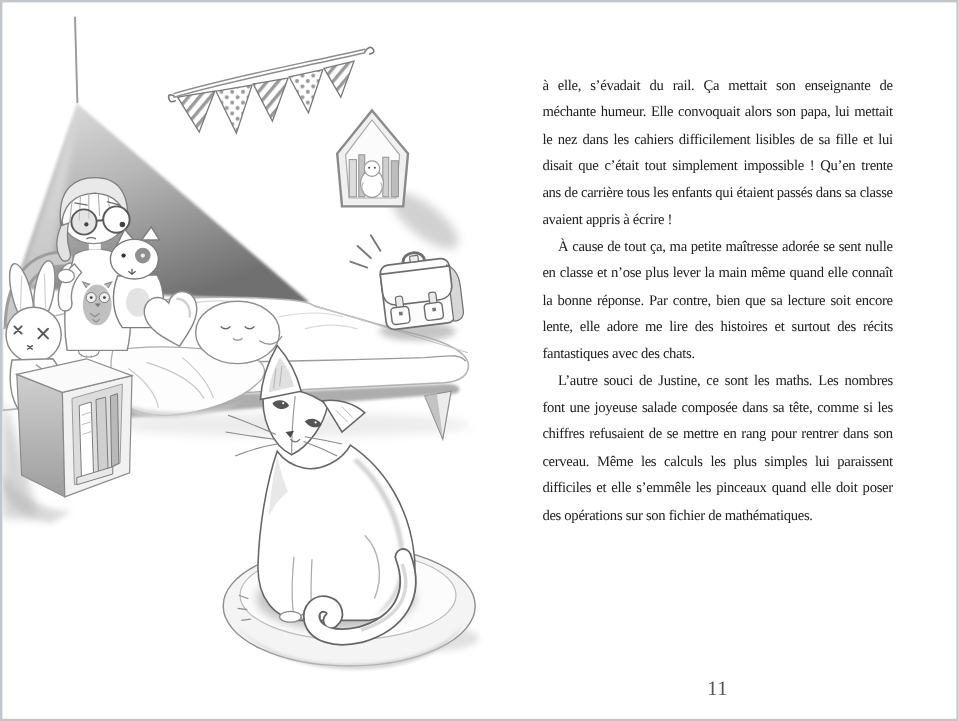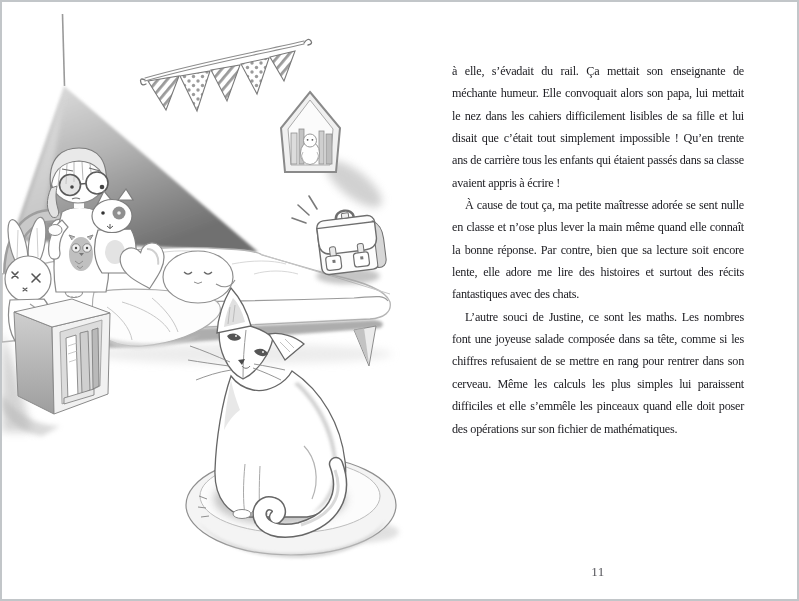--- a/index.html
+++ b/index.html
@@ -27,21 +27,21 @@
     font-size:12.2px;
     line-height:22.35px;
     letter-spacing:-0.25px;
     text-align:justify;
   }
   .text-page p{margin:0;padding:0;}
   .text-page p.ind{text-indent:13px;}
   .page-number{
     position:absolute;left:450px;top:562px;width:292px;
     text-align:center;
-    font-size:13px;
+    font-size:17px;
     letter-spacing:0.5px;
     color:var(--pagenum-col);
   }
   svg{display:block;}
 </style>
 </head>
 <body>
 
 <div class="stage">
 

